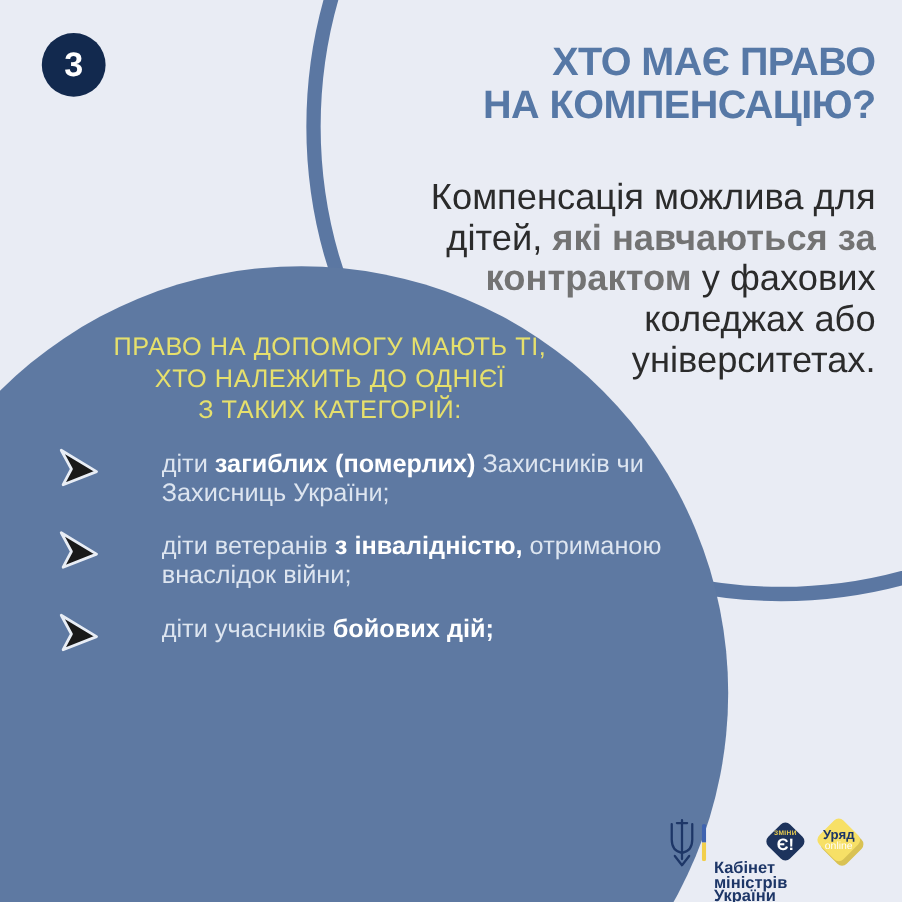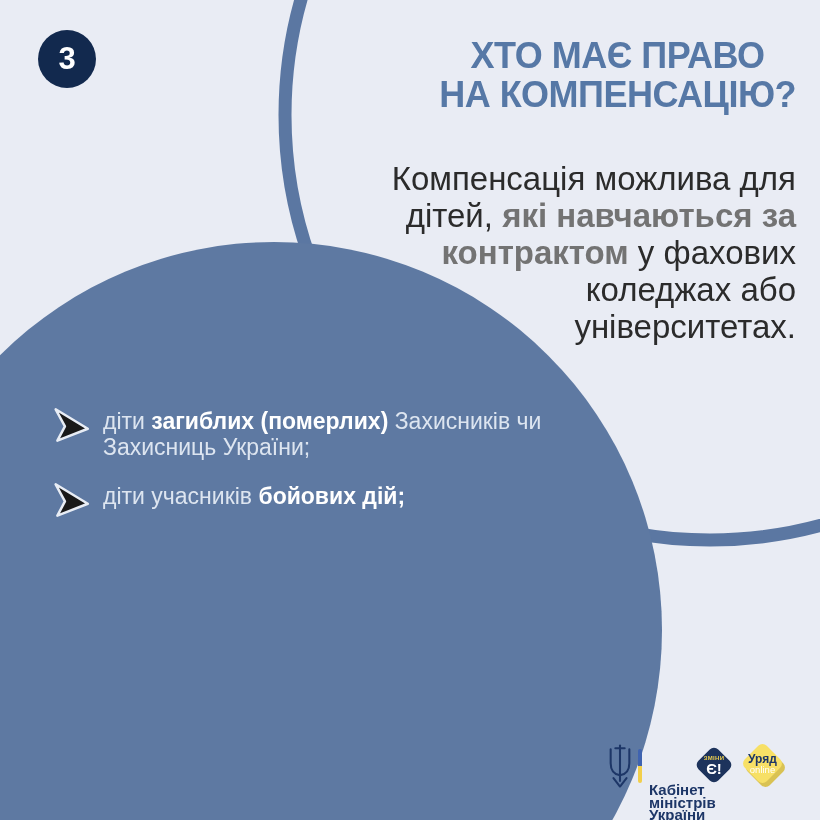--- a/index.html
+++ b/index.html
@@ -14,39 +14,39 @@
     border-radius:50%; background:#5e79a2; z-index:2;
   }
   .badge {
     position:absolute; left:38px; top:30px; width:58px; height:58px;
     border-radius:50%; background:#12294e; color:#ffffff; z-index:5;
     display:flex; align-items:center; justify-content:center;
     font-size:31px; font-weight:bold;
   }
   .title {
     position:absolute; top:36px; right:24px; z-index:5;
-    text-align:center; font-weight:bold; font-size:36px; line-height:39px;
+    text-align:right; font-weight:bold; font-size:36px; line-height:39px;
     letter-spacing:-0.5px; color:#5678a6; white-space:pre-line;
   }
   .intro {
     position:absolute; top:160px; right:24px; z-index:5;
     text-align:right; font-size:33px; line-height:37px; color:#2b2b2b;
     white-space:pre-line;
   }
   .intro .b { font-weight:bold; color:#737373; }
   .list-heading {
     position:absolute; left:30px; top:301px; width:540px; z-index:5;
     text-align:center; font-size:23px; line-height:28.5px;
     letter-spacing:0.5px; color:#e6e06c; white-space:pre-line;
   }
   .list { position:absolute; left:52px; top:408px; width:575px; z-index:5; }
   .list-item { display:flex; gap:13px; margin-bottom:23px; align-items:flex-start; }
   .arrow-box { flex:0 0 38px; height:36px; }
   .arrow-box svg { transform:rotate(6deg); }
-  .item-text { font-size:23px; line-height:26px; color:#dde5f0; white-space:pre-line; }
+  .item-text { font-size:23px; line-height:26px; color:#dde5f0; white-space:pre-line;margin-left:44px; }
   .item-text .b { font-weight:bold; color:#ffffff; }
 
   
   .trident { position:absolute; left:606px; top:742px; z-index:5; }
   .flag-stripe { position:absolute; left:638px; top:749px; width:4px; height:34px; border-radius:2px; overflow:hidden; z-index:5; }
   .flag-stripe .fb { width:100%; height:50%; background:#3f63b0; }
   .flag-stripe .fy { width:100%; height:50%; background:#f2cf4b; }
   .cabinet-label {
     position:absolute; left:649px; top:748px; z-index:5;
     font-size:15px; font-weight:bold; line-height:12.5px; color:#1d3667;
@@ -83,30 +83,42 @@
 
   <div class="title">ХТО МАЄ ПРАВО
 НА КОМПЕНСАЦІЮ?</div>
 
   <div class="intro"><span>Компенсація можлива для
 дітей, </span><span class="b">які навчаються за
 контрактом</span><span> у фахових
 коледжах або
 університетах.</span></div>
 
+  <div class="list-heading">ПРАВО НА ДОПОМОГУ МАЮТЬ ТІ,
+ХТО НАЛЕЖИТЬ ДО ОДНІЄЇ
+З ТАКИХ КАТЕГОРІЙ:</div>
 
   <div class="list">
     <div class="list-item">
       <span class="arrow-box">
         <svg width="38" height="36" viewBox="0 0 38 36">
             <path d="M2 3 L36 19 L7 34 L13 19 Z" fill="#191919" stroke="#e8edf5" stroke-width="2.5" stroke-linejoin="round"></path>
           </svg>
       </span>
       <span class="item-text"><span>діти </span><span class="b">загиблих (померлих)</span><span> Захисників чи
 Захисниць України;</span></span>
+    </div>
+    <div class="list-item">
+      <span class="arrow-box">
+        <svg width="38" height="36" viewBox="0 0 38 36">
+            <path d="M2 3 L36 19 L7 34 L13 19 Z" fill="#191919" stroke="#e8edf5" stroke-width="2.5" stroke-linejoin="round"></path>
+          </svg>
+      </span>
+      <span class="item-text"><span>діти ветеранів </span><span class="b">з інвалідністю,</span><span> отриманою
+внаслідок війни;</span></span>
     </div>
     <div class="list-item">
       <span class="arrow-box">
         <svg width="38" height="36" viewBox="0 0 38 36">
             <path d="M2 3 L36 19 L7 34 L13 19 Z" fill="#191919" stroke="#e8edf5" stroke-width="2.5" stroke-linejoin="round"></path>
           </svg>
       </span>
       <span class="item-text"><span>діти учасників </span><span class="b">бойових дій;</span></span>
     </div>
   </div>

